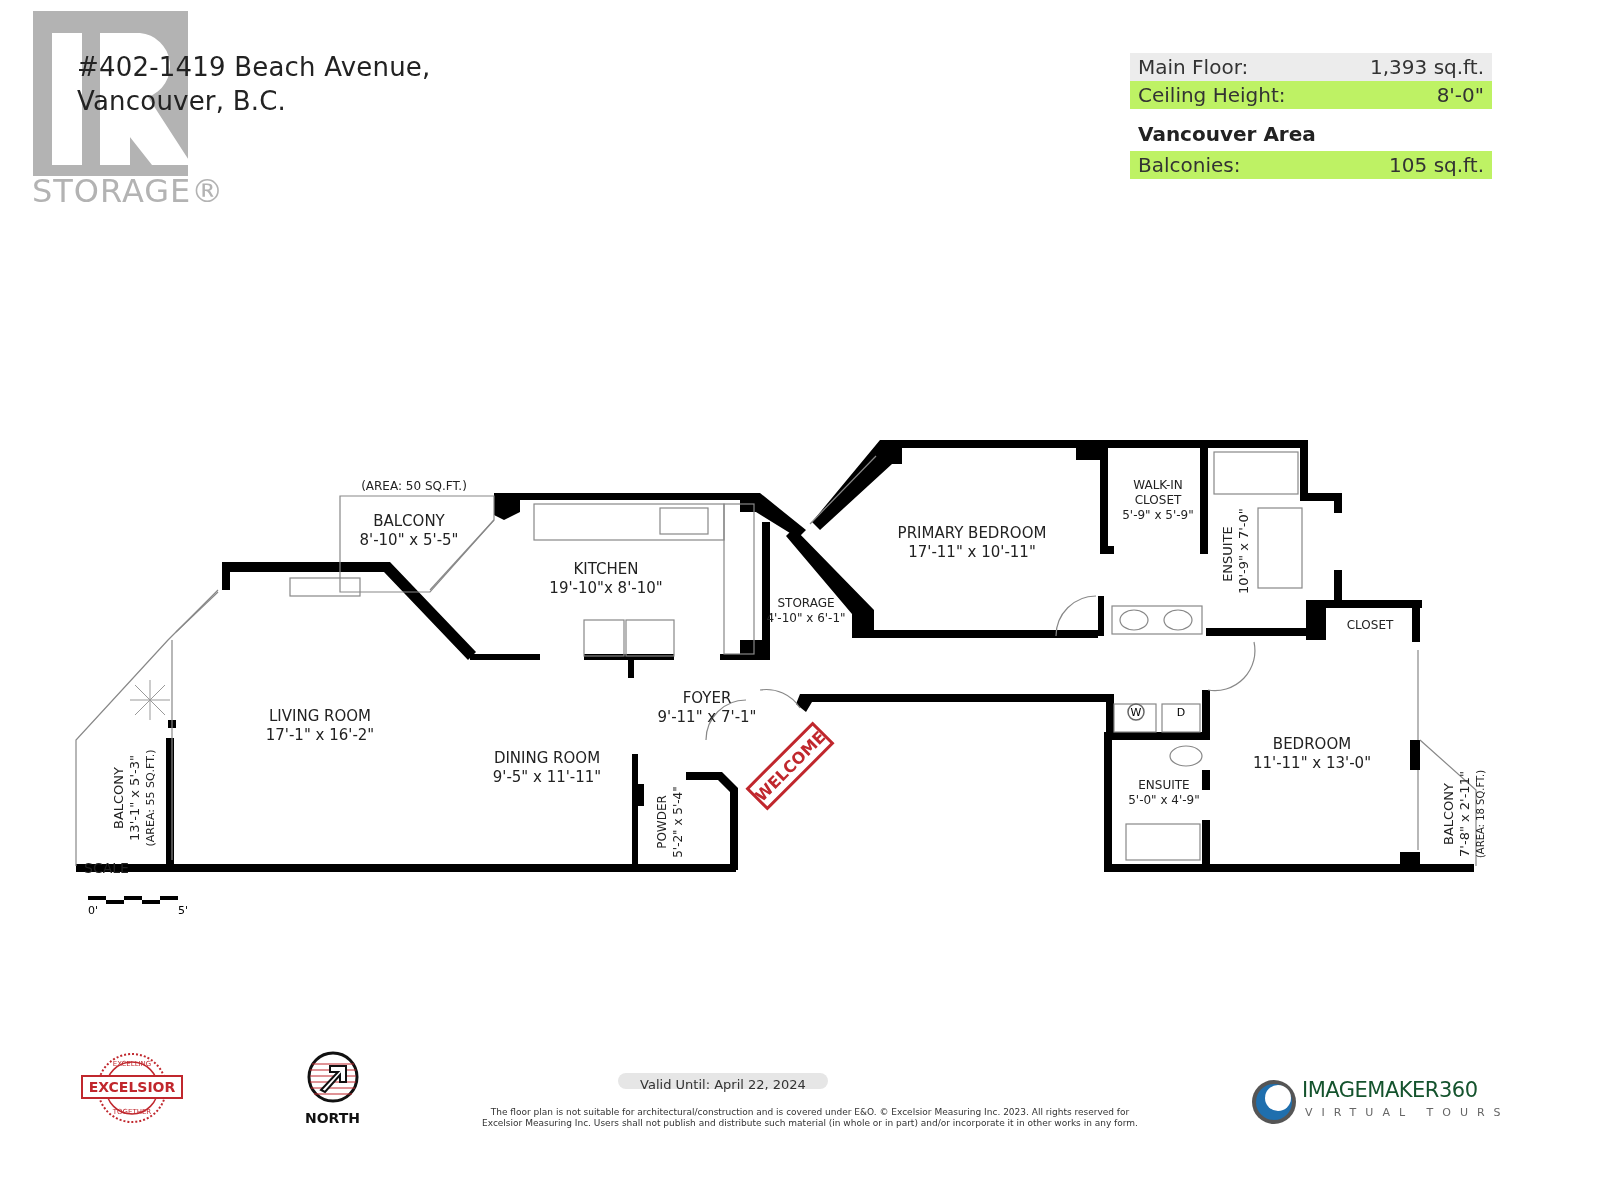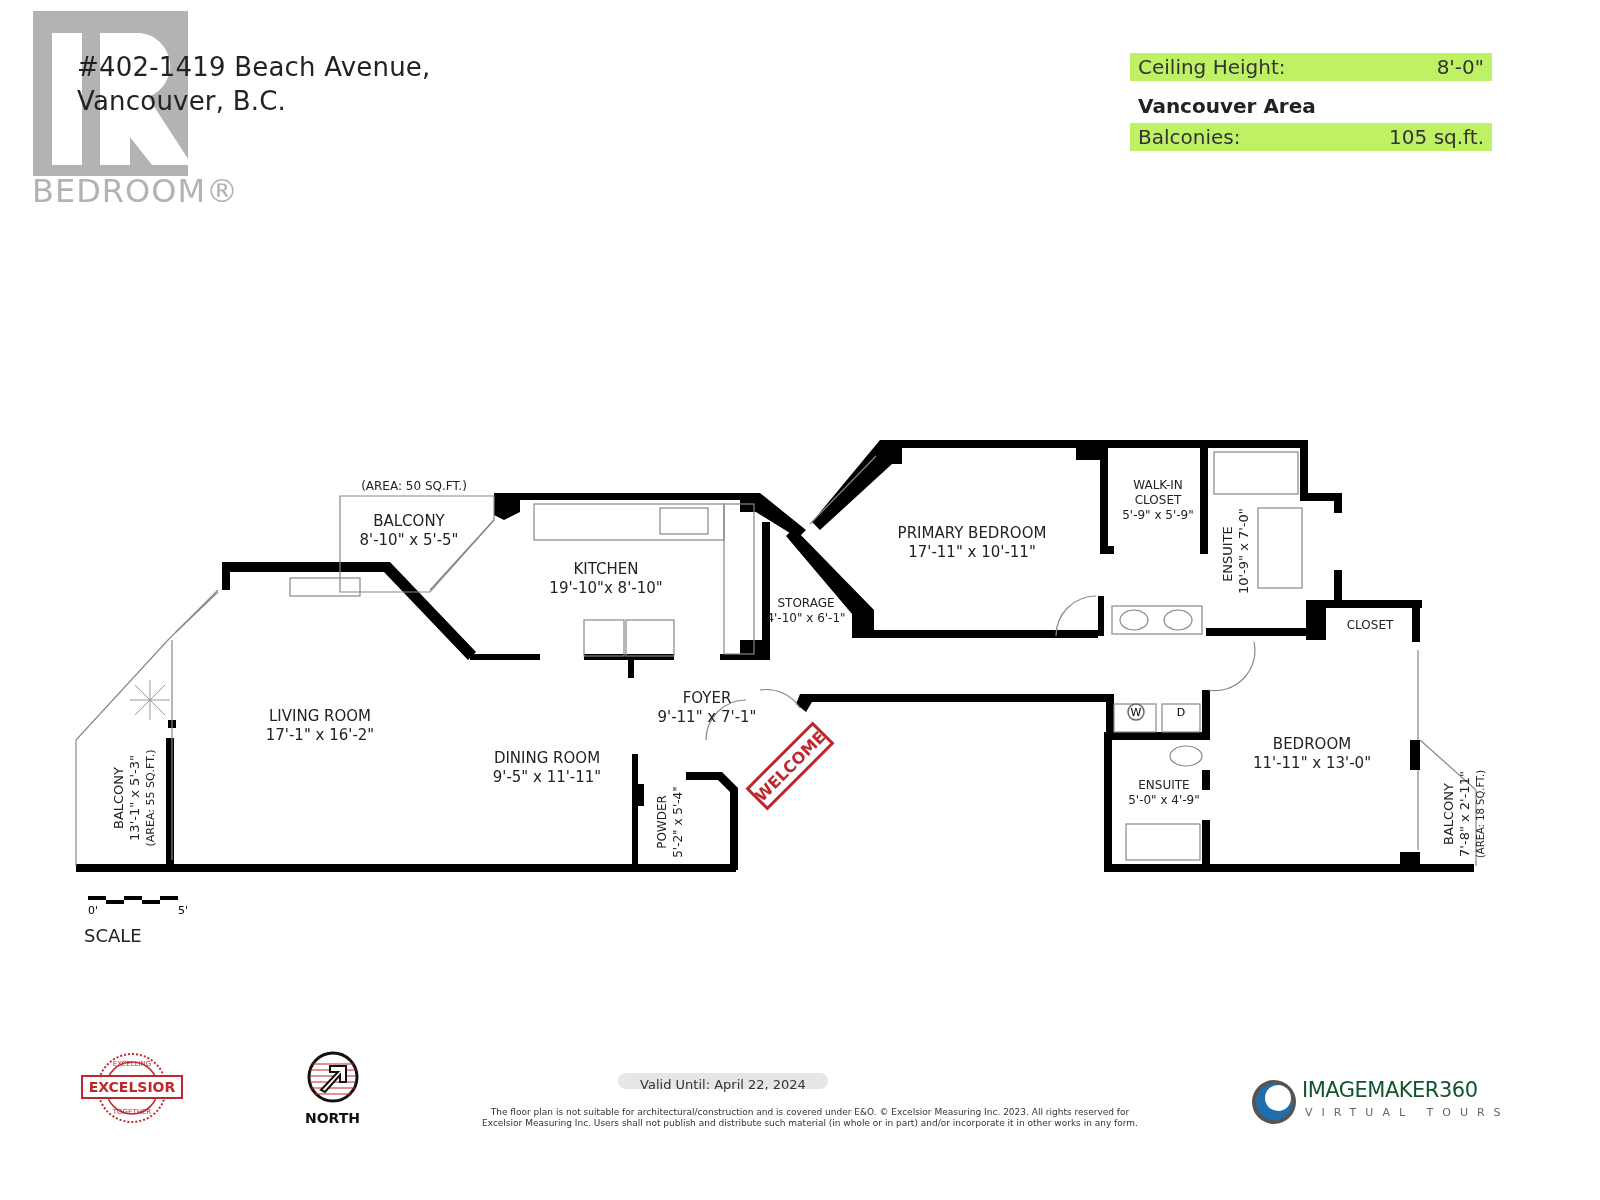--- a/index.html
+++ b/index.html
@@ -19,39 +19,43 @@
   .lbl { position:absolute; text-align:center; font-size:15px; line-height:19px; color:#222; white-space:nowrap; transform:translateX(-50%); }
   .lbl.small { font-size:12px; line-height:15px; }
   .rot { position:absolute; font-size:13px; line-height:16px; text-align:center; white-space:nowrap; transform-origin:center center; }
   
   #valid-pill { left:618px; top:1073px; width:210px; height:16px; border-radius:12px; background:#e6e6e6; text-align:center; line-height:24px; font-size:13px; color:#333; }
   #disclaimer { left:470px; top:1107px; width:680px; text-align:center; font-size:9px; line-height:11px; color:#333; }
   #north-label { left:305px; top:1110px; font-weight:bold; font-size:14px; color:#111; }
   #imagemaker { left:1250px; top:1078px; }
   #imagemaker-name { left:1302px; top:1078px; font-size:21px; color:#14532d; letter-spacing:-0.5px; }
   #imagemaker-sub { left:1305px; top:1106px; font-size:11px; color:#666; letter-spacing:9px; }
-  #scale-label { left:84px; top:925px; font-size:18px; color:#222; }
+  #scale-label { left:84px; top:860px; font-size:14px; color:#222; }
 </style>
 </head>
 <body>
 
 <svg id="realtor-logo" class="abs" viewBox="0 0 175 205" width="175" height="205">
   <rect x="3" y="3" width="155" height="165" fill="#b3b3b3"></rect>
   <rect x="22" y="25" width="30" height="132" fill="#fff"></rect>
   <path d="M70 25 h40 a33 33 0 0 1 8 64 l44 68 h-40 l-52 -66 z" fill="#fff"></path>
   <rect x="70" y="25" width="30" height="132" fill="#fff"></rect>
 </svg>
-<div class="abs" style="left:32px;top:172px;font-size:32px;color:#b3b3b3;letter-spacing:1px;">BEDROOM®</div>
+<div class="abs" style="left:32px;top:172px;font-size:32px;color:#b3b3b3;letter-spacing:1px;">STORAGE®</div>
 
 <div id="address" class="abs">
   <div>#402-1419 Beach Avenue,</div>
   <div>Vancouver, B.C.</div>
 </div>
 
 <div id="area-table" class="abs">
+  <div class="row a">
+    <span>Main Floor:</span>
+    <span>1,393 sq.ft.</span>
+  </div>
   <div class="row b">
     <span>Ceiling Height:</span>
     <span>8'-0"</span>
   </div>
   <div class="aux-title">Vancouver Area</div>
   <div class="row b">
     <span>Balconies:</span>
     <span>105 sq.ft.</span>
   </div>
 </div>

